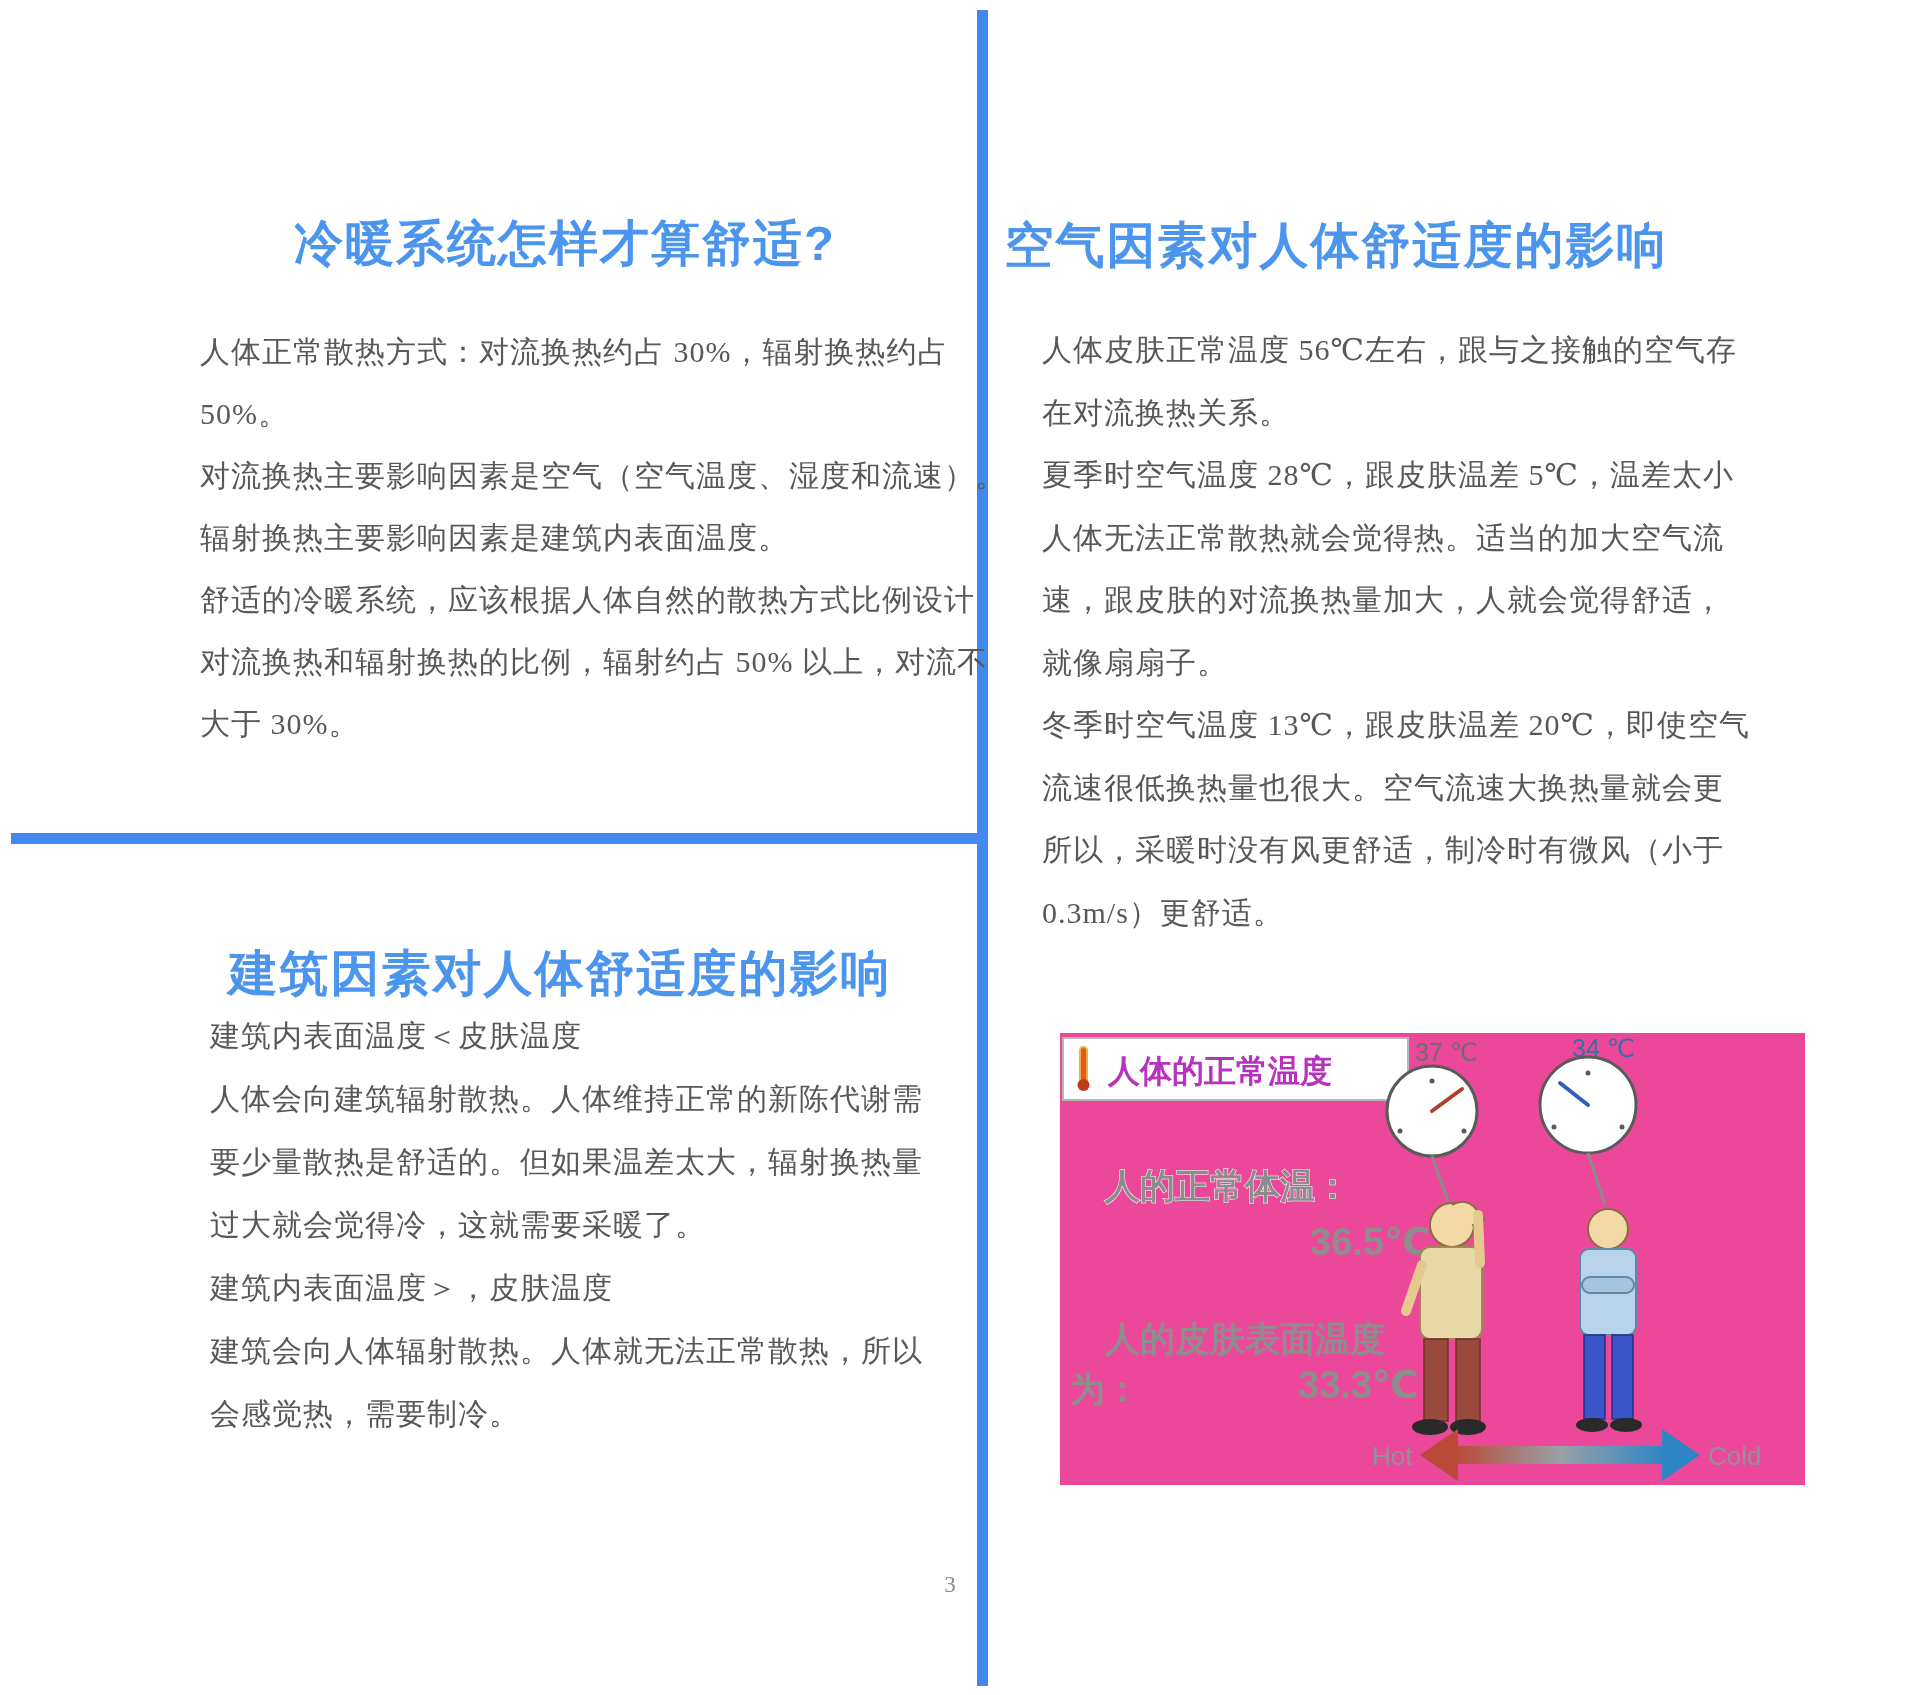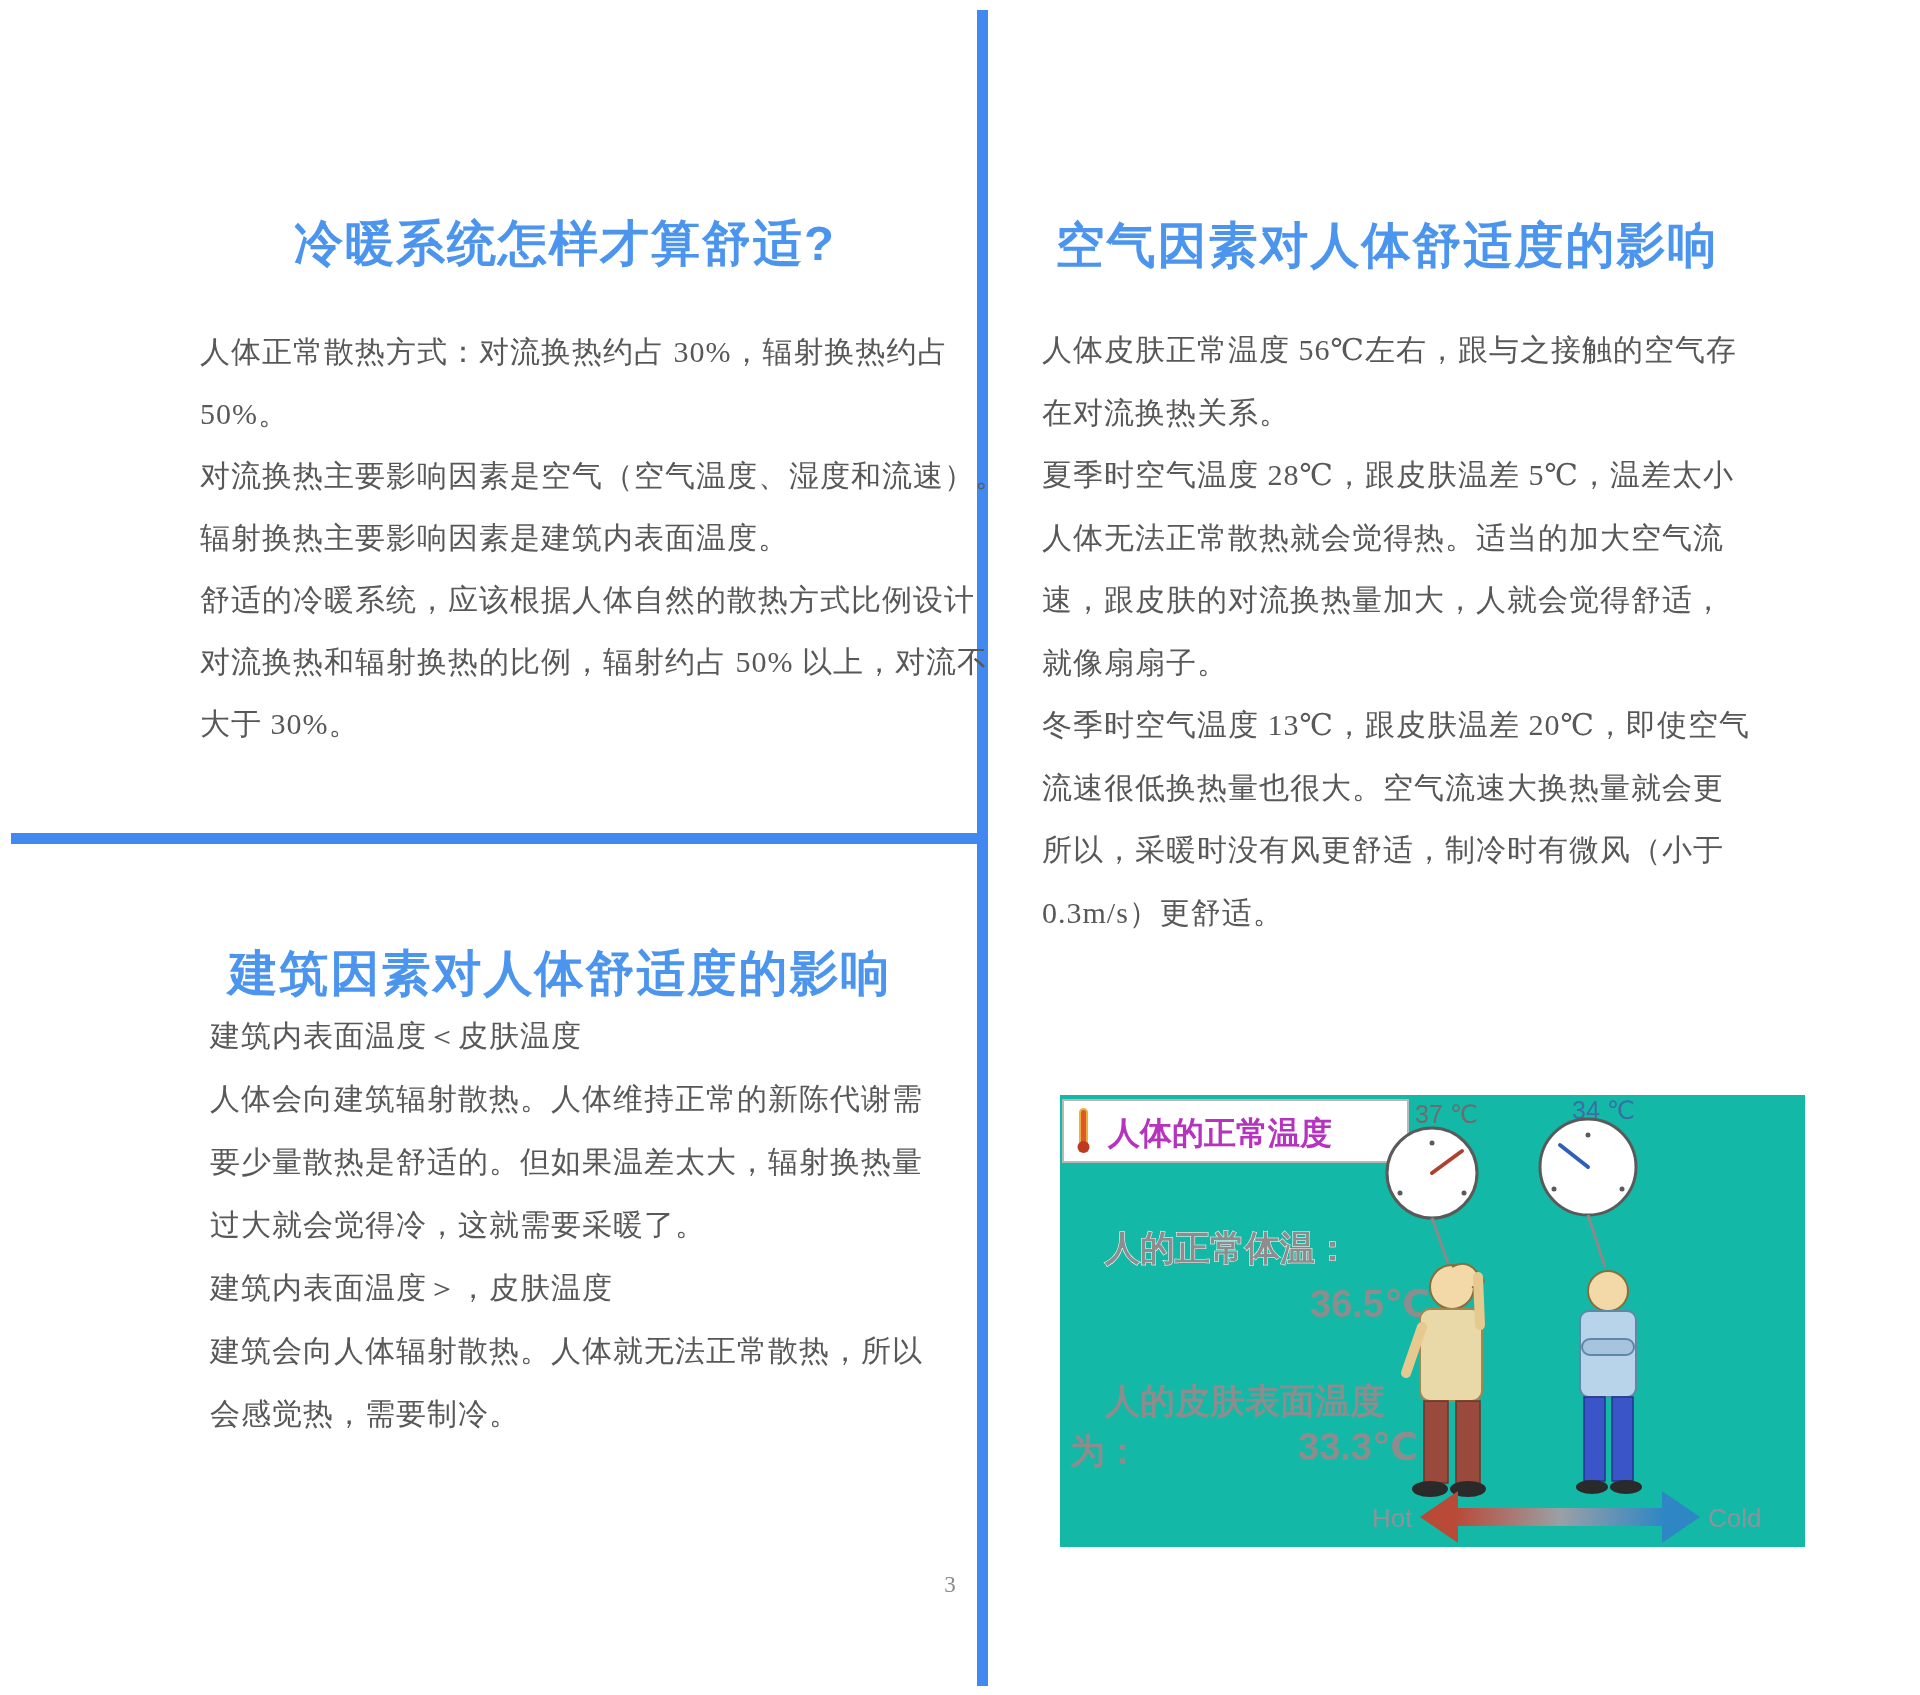--- a/index.html
+++ b/index.html
@@ -5,32 +5,32 @@
   html,body{margin:0;padding:0;}
   body{width:1920px;height:1695px;background:#ffffff;position:relative;overflow:hidden;
        font-family:"Liberation Sans","DejaVu Sans",sans-serif;}
   .page{position:absolute;inset:0;background:#ffffff;border-radius:28px;}
   .v-divider{position:absolute;left:977px;top:10px;width:11px;height:1676px;background:#4189f0;}
   .h-divider{position:absolute;left:11px;top:833px;width:966px;height:11px;background:#4189f0;}
   .sec-title{position:absolute;text-align:center;color:#4c95ee;font-weight:bold;
              font-size:49px;letter-spacing:2px;white-space:nowrap;}
   .t-lefttop{left:180px;top:178px;width:770px;}
   .t-leftbottom{left:160px;top:908px;width:800px;}
-  .t-right{left:982px;top:180px;width:810px;text-align:center;}
+  .t-right{left:931px;top:180px;width:810px;text-align:center;}
   .body-block{position:absolute;font-family:"Liberation Serif","DejaVu Serif",serif;
               color:#585858;font-size:30px;letter-spacing:1px;}
   .body-block .tl{height:62px;line-height:62px;white-space:nowrap;}
   .b-lefttop{left:200px;top:321px;width:745px;}
   .b-leftbottom{left:210px;top:1004px;width:745px;}
   .b-leftbottom .tl{height:63px;line-height:63px;}
   .b-right{left:1042px;top:319px;width:760px;}
   .b-right .tl{height:62.5px;line-height:62.5px;}
   .page-number{position:absolute;left:928px;top:1572px;width:44px;text-align:center;
                color:#8a8a8a;font-size:23px;font-family:"Liberation Serif","DejaVu Serif",serif;}
-  .figure-wrap{position:absolute;left:1060px;top:1095px;width:745px;height:452px;background:#14b8a6;}
+  .figure-wrap{position:absolute;left:1060px;top:1033px;width:745px;height:452px;background:#ec4899;}
 </style>
 </head>
 <body>
 
 <div class="page">
 
   <div class="v-divider"></div>
   <div class="h-divider"></div>
 
   <section>

